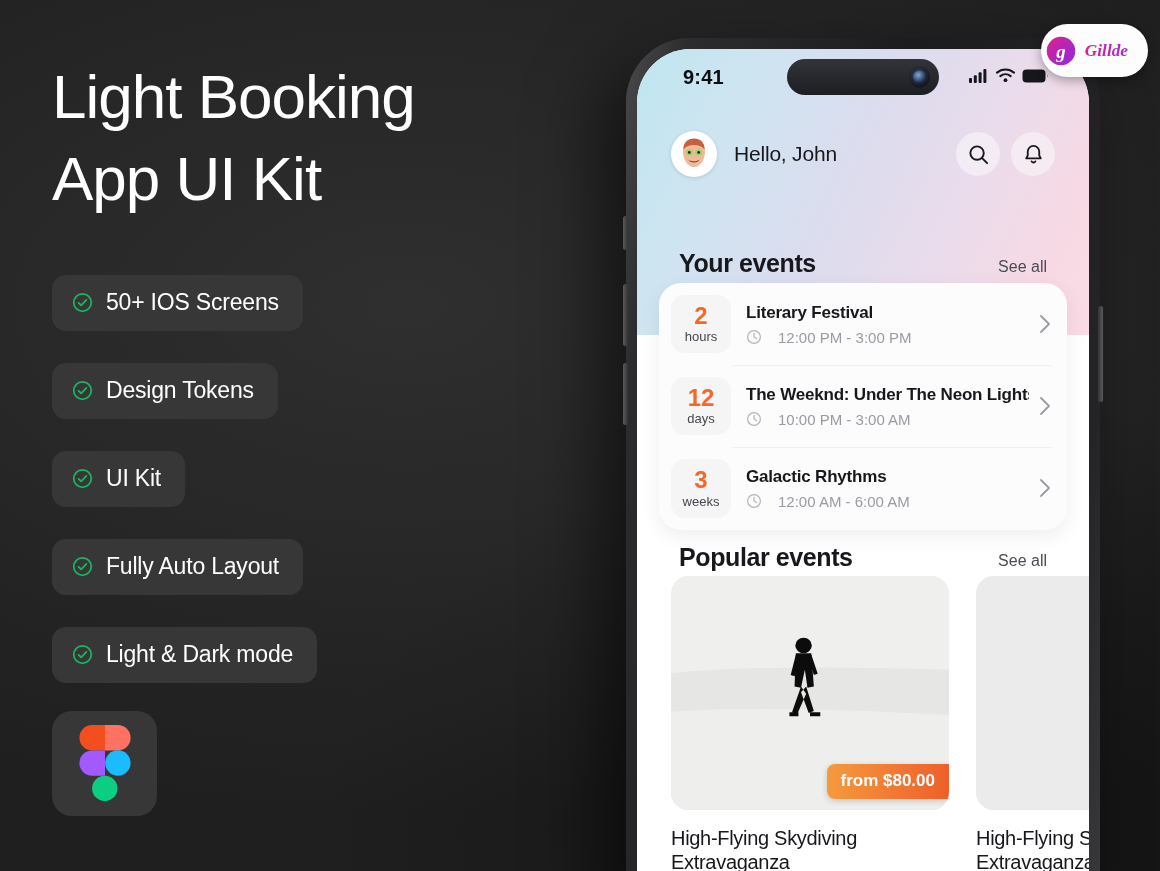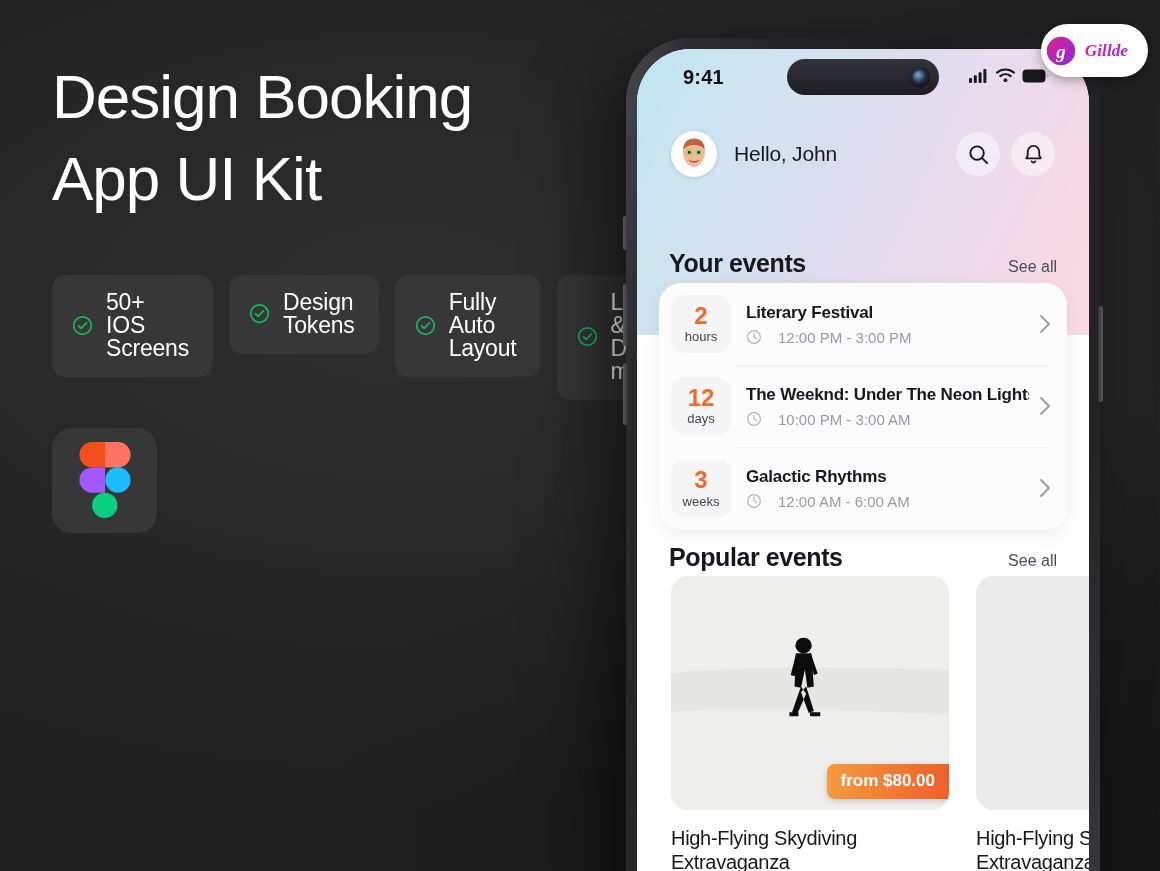--- a/index.html
+++ b/index.html
@@ -16,21 +16,21 @@
       radial-gradient(90% 70% at 90% 95%, rgba(10,10,10,.55) 0%, rgba(31,31,31,0) 70%);
     pointer-events:none;
   }
 
   
   .left{ position:absolute; left:52px; top:56px; width:560px; }
   .headline{
     color:#fff; font-size:62px; line-height:1.33; font-weight:400;
     letter-spacing:-1px; white-space:pre-line;
   }
-  .badges{ margin-top:54px; display:flex; flex-direction:row; gap:16px; align-items:flex-start; }
+  .badges{ margin-top:54px; display:flex; flex-direction:column; gap:32px; align-items:flex-start; }
   .badge{
     background:#373737; border-radius:14px;
     padding:16px 24px 17px 20px;
     display:flex; align-items:center; gap:13px;
   }
   .badge .tick{ width:21px; height:21px; flex:0 0 21px; display:block; }
   .badge .blabel{ color:#fff; font-size:23px; letter-spacing:-.2px; line-height:1; }
 
   .figma-tile{
     margin-top:28px; width:105px; height:105px;
@@ -116,21 +116,21 @@
   .hello{ margin-left:17px; font-size:21px; color:#17171c; letter-spacing:-.2px;text-align:center; }
   .hdr-actions{ margin-left:auto; display:flex; gap:11px; }
   .circ-btn{
     width:44px; height:44px; border-radius:50%;
     background:rgba(255,255,255,.45);
     display:flex; align-items:center; justify-content:center;
   }
 
   
   .sec-head{
-    display:flex; align-items:baseline; padding:0 32px;
+    display:flex; align-items:baseline; padding:0 42px;
     position:relative; z-index:6;
   }
   .sec-title{ font-size:25px; font-weight:700; color:#17171c; letter-spacing:-.4px; }
   .see-all{ margin-left:auto; font-size:16px; color:#4b4b55; }
 
   #your-events-head{ position:absolute; left:0; right:0; top:200px; }
 
   .events-card{
     position:absolute; left:22px; right:22px; top:234px;
     background:#fcfcfc; border-radius:22px;
@@ -173,41 +173,48 @@
   .ptitle{ margin-top:16px; font-size:20px; color:#17171c; line-height:1.2; letter-spacing:-.3px; }
   .pmeta{ display:flex; align-items:center; gap:17px; margin-top:13px; font-size:16px; color:#9a9aa3; }
   .pmeta.first{ margin-top:15px; }
 </style>
 </head>
 <body>
 
 <div class="bg-vignette"></div>
 
 <div class="left">
-  <div class="headline">Design Booking
+  <div class="headline">Light Booking
 App UI Kit</div>
 
   <div class="badges">
 
     <div class="badge">
       <svg class="tick" viewBox="0 0 24 24">
         <circle cx="12" cy="12" r="10" fill="none" stroke="#18b862" stroke-width="2"></circle>
         <path d="M7.5 12.3l3 3 6-6.2" fill="none" stroke="#18b862" stroke-width="2" stroke-linecap="round" stroke-linejoin="round"></path>
       </svg>
       <span class="blabel">50+ IOS Screens</span>
     </div>
 
     <div class="badge">
       <svg class="tick" viewBox="0 0 24 24">
         <circle cx="12" cy="12" r="10" fill="none" stroke="#18b862" stroke-width="2"></circle>
         <path d="M7.5 12.3l3 3 6-6.2" fill="none" stroke="#18b862" stroke-width="2" stroke-linecap="round" stroke-linejoin="round"></path>
       </svg>
       <span class="blabel">Design Tokens</span>
     </div>
 
+    <div class="badge">
+      <svg class="tick" viewBox="0 0 24 24">
+        <circle cx="12" cy="12" r="10" fill="none" stroke="#18b862" stroke-width="2"></circle>
+        <path d="M7.5 12.3l3 3 6-6.2" fill="none" stroke="#18b862" stroke-width="2" stroke-linecap="round" stroke-linejoin="round"></path>
+      </svg>
+      <span class="blabel">UI Kit</span>
+    </div>
 
     <div class="badge">
       <svg class="tick" viewBox="0 0 24 24">
         <circle cx="12" cy="12" r="10" fill="none" stroke="#18b862" stroke-width="2"></circle>
         <path d="M7.5 12.3l3 3 6-6.2" fill="none" stroke="#18b862" stroke-width="2" stroke-linecap="round" stroke-linejoin="round"></path>
       </svg>
       <span class="blabel">Fully Auto Layout</span>
     </div>
 
     <div class="badge">

